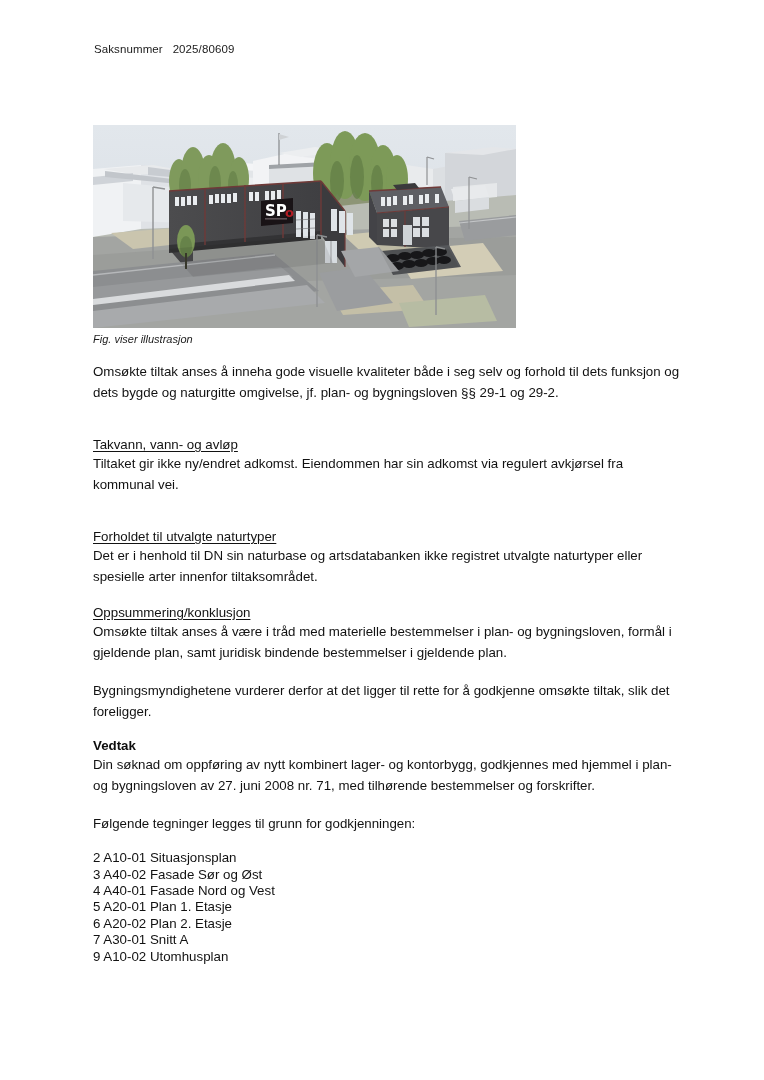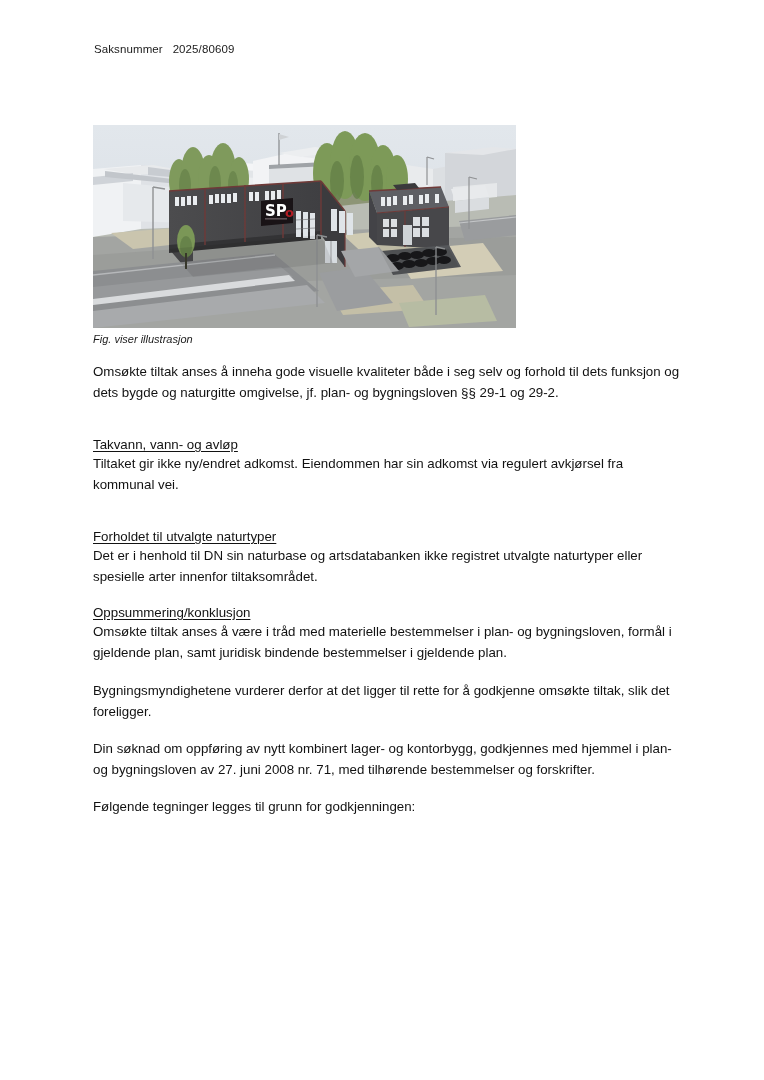--- a/index.html
+++ b/index.html
@@ -377,21 +377,31 @@
 
     <div class="sec-head-wrap">
       <span class="sec-head">Oppsummering/konklusjon</span>
     </div>
     <p class="para">Omsøkte tiltak anses å være i tråd med materielle bestemmelser i plan- og bygningsloven, formål i gjeldende plan, samt juridisk bindende bestemmelser i gjeldende plan.</p>
     <div class="spacer"></div>
 
     <p class="para">Bygningsmyndighetene vurderer derfor at det ligger til rette for å godkjenne omsøkte tiltak, slik det foreligger.</p>
     <div class="spacer"></div>
 
+    <p class="bold-head">Vedtak</p>
     <p class="para">Din søknad om oppføring av nytt kombinert lager- og kontorbygg, godkjennes med hjemmel i plan- og bygningsloven av 27. juni 2008 nr. 71, med tilhørende bestemmelser og forskrifter.</p>
     <div class="spacer"></div>
 
     <p class="para">Følgende tegninger legges til grunn for godkjenningen:</p>
     <div class="spacer"></div>
 
+    <ul class="list">
+      <li>2 A10-01 Situasjonsplan</li>
+      <li>3 A40-02 Fasade Sør og Øst</li>
+      <li>4 A40-01 Fasade Nord og Vest</li>
+      <li>5 A20-01 Plan 1. Etasje</li>
+      <li>6 A20-02 Plan 2. Etasje</li>
+      <li>7 A30-01 Snitt A</li>
+      <li>9 A10-02 Utomhusplan</li>
+    </ul>
 
   </div>
 </div>
 
 </body></html>

